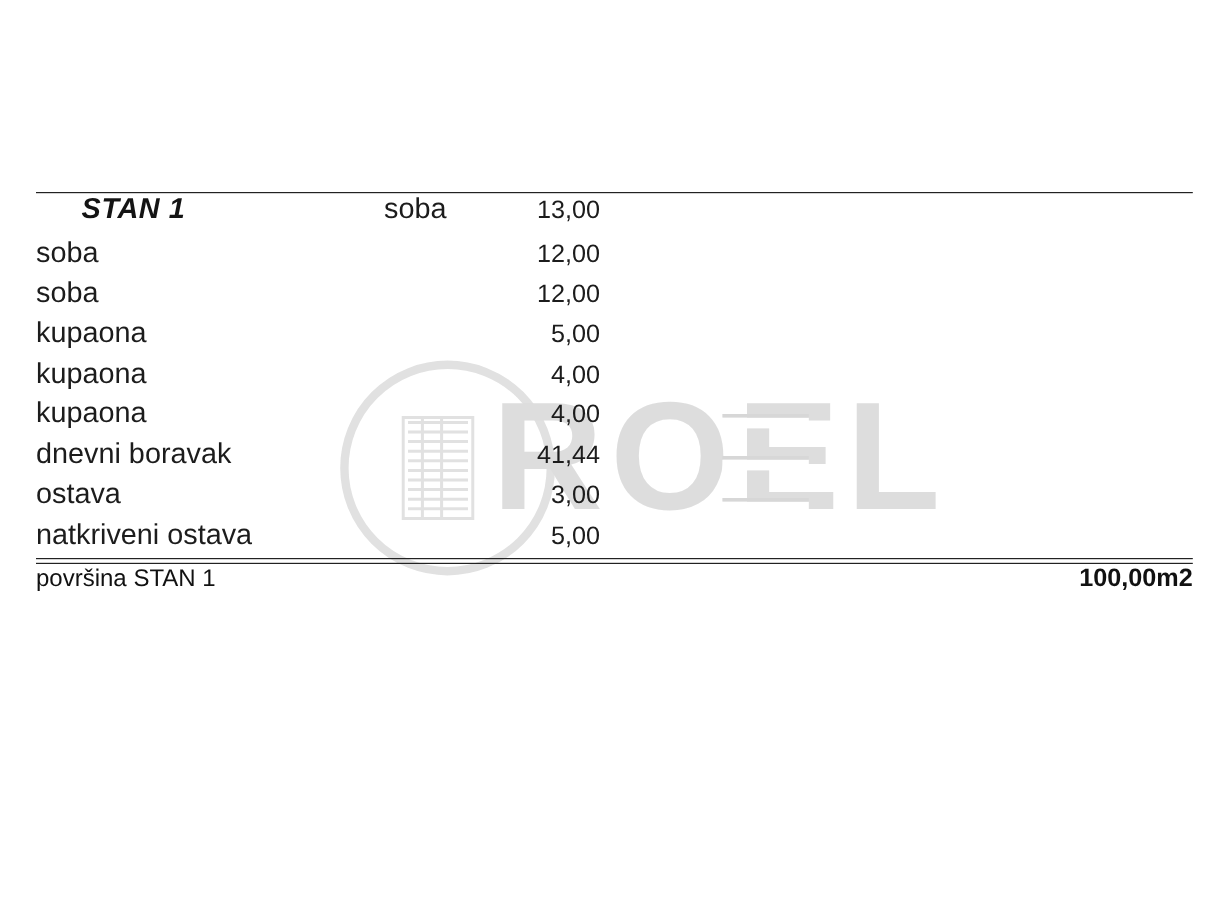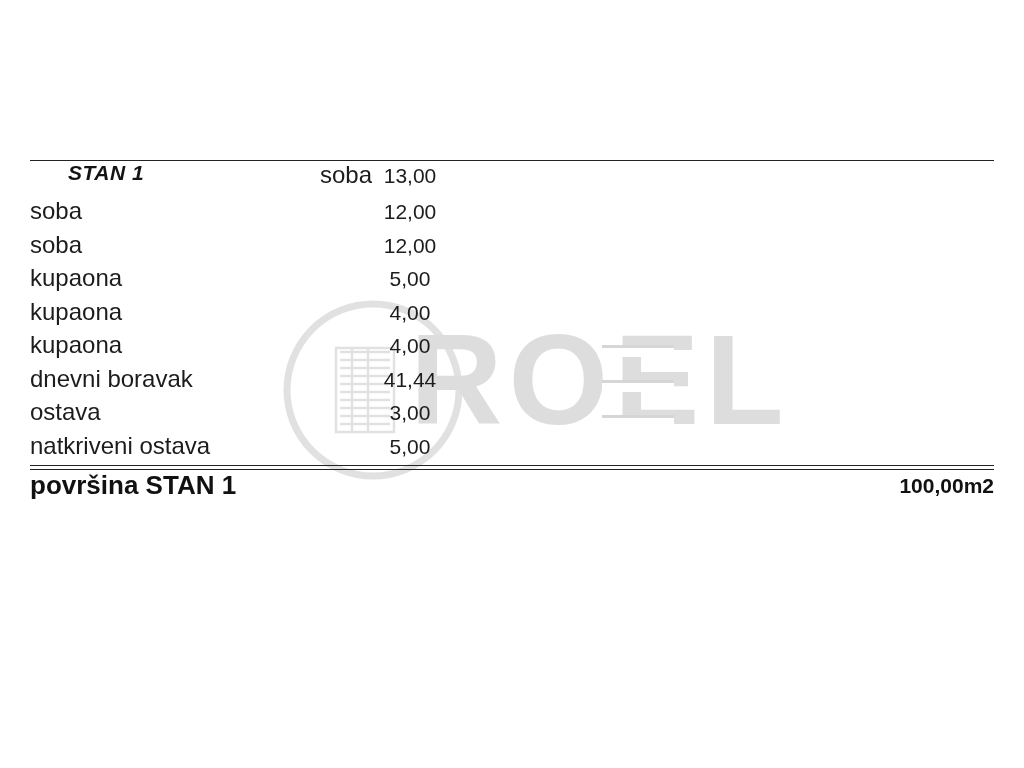--- a/index.html
+++ b/index.html
@@ -68,36 +68,36 @@
     vertical-align: baseline;
   }
 
   .col-unit   { width: 290px; }
   .col-value  { width: 180px; }
   .col-pad    { width: auto; }
 
   .unit-name {
     font-style: italic;
     font-weight: bold;
-    font-size: 21px;
+    font-size: 24px;
     letter-spacing: 0.5px;
     color: #141414;
     padding-left: 4px;
   }
 
   .room-name {
     font-size: 24px;
     color: #1c1c1c;
     padding-left: 290px;
   }
 
   .room-value {
     font-size: 21px;
     color: #1c1c1c;
-    text-align: center;
+    text-align: right;
     padding-right: 10px;
   }
 
   tr.row {
     height: 33.5px;
   }
   tr.row.first {
     height: 36px;
   }
 
@@ -106,22 +106,22 @@
     width: 100%;
     margin-top: 0;
   }
   table.total-table {
     width: 100%;
     border-collapse: collapse;
     table-layout: fixed;
   }
   table.total-table td { padding: 0; }
   .total-label {
-    font-size: 26px;
-    font-weight: bold;
+    font-size: 20px;
+    font-weight: normal;
     padding-left: 290px;
     padding-top: 12px;
     padding-bottom: 10px;
     color: #111;
   }
   .total-value {
     font-size: 21px;
     font-weight: bold;
     text-align: right;
     padding-top: 12px;

